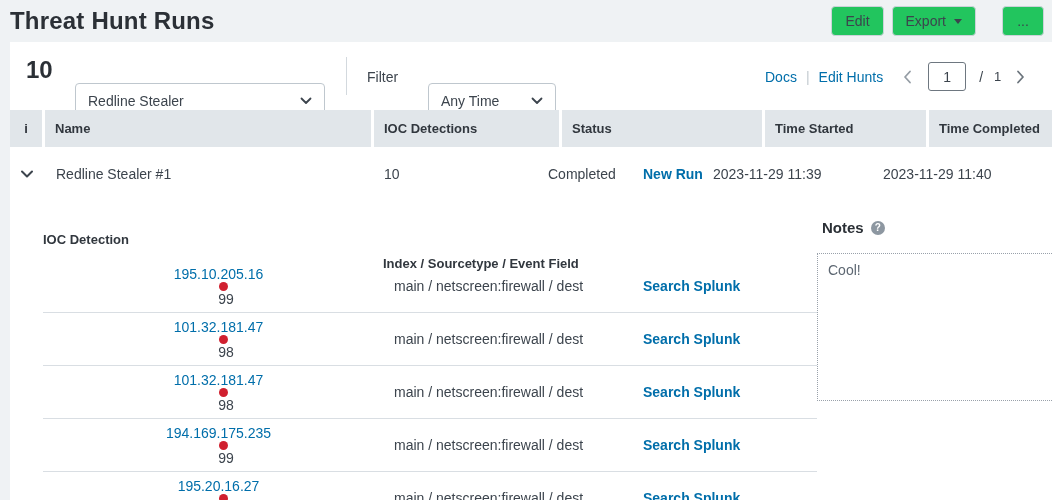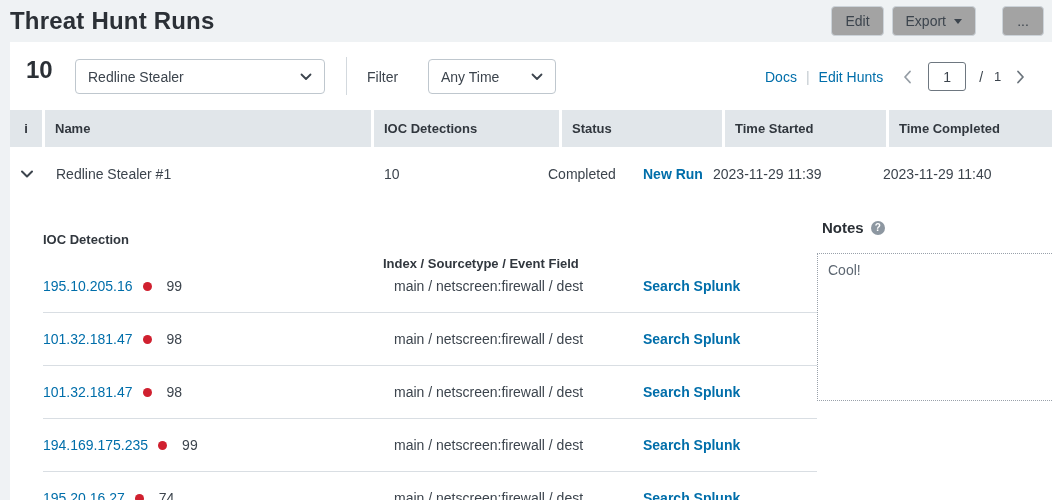--- a/index.html
+++ b/index.html
@@ -11,37 +11,37 @@
   }
   
   .page-title {
     position:absolute; left:10px; top:7px; margin:0;
     font-size:24px; font-weight:700; color:#2b3036; letter-spacing:.2px;
   }
   .header-actions { position:absolute; top:6px; right:8px; display:flex; align-items:center; }
   .btn {
     height:30px; padding:0 13px; margin-left:8px;
     display:flex; align-items:center; justify-content:center;
-    background:#a3a3a3; border:1px solid #ccd3d9; border-radius:4px;
+    background:#22c55e; border:1px solid #ccd3d9; border-radius:4px;
     font-size:14px; color:#3c444d; font-family:inherit; cursor:pointer; white-space:nowrap;
   }
   .btn-more { margin-left:26px; min-width:42px; }
   .caret-down {
     width:0; height:0; margin-left:8px;
     border-left:4px solid transparent; border-right:4px solid transparent;
     border-top:5px solid #3c444d;
   }
   
   .panel { position:absolute; left:10px; top:42px; width:1042px; height:458px; background:#fff; overflow:hidden; }
   .result-count { position:absolute; left:16px; top:14px; font-size:24px; font-weight:700; color:#2b3036; }
   .select {
     position:absolute; height:35px; padding:0 12px;
     display:flex; align-items:center; justify-content:space-between;
     background:#fff; border:1px solid #bfc7ce; border-radius:4px;
-    font-size:14px; color:#3c444d; font-family:inherit; cursor:pointer;
+    font-size:14px; color:#3c444d; font-family:inherit; cursor:pointer;margin-top:24px;
   }
   .select-hunt { left:65px; top:17px; width:250px; }
   .select-time { left:418px; top:17px; width:128px; }
   .vdivider { position:absolute; left:336px; top:15px; width:1px; height:38px; background:#d3d9de; }
   .filter-label { position:absolute; left:357px; top:27px; font-size:14px; }
   .toolbar-right { position:absolute; left:755px; top:17px; height:35px; display:flex; align-items:center; }
   .link { color:#006eaa; font-size:14px; cursor:pointer; white-space:nowrap; }
   .links-sep { color:#c3cad0; margin:0 9px; font-size:14px; }
   .pg-prev { margin-left:20px; display:flex; cursor:pointer; }
   .pg-box {
@@ -55,21 +55,21 @@
   
   .thead { position:absolute; left:0; top:68px; width:1042px; height:37px; display:flex; }
   .th {
     background:#e1e6ea; margin-right:3px; padding-left:10px;
     font-size:13px; font-weight:700; color:#31373e; line-height:37px;
     white-space:nowrap; overflow:hidden;
   }
   .th-info { width:32px; text-align:center; padding-left:0; }
   .th-name { width:326px; }
   .th-ioc { width:185px; }
-  .th-status { width:160px; }
+  .th-status { width:200px; }
   .th-started { width:161px; }
   .th-completed { flex:1; margin-right:0; }
   .main-row { position:absolute; left:0; top:105px; width:1042px; height:53px; background:#fff; }
   .main-row > * { position:absolute; top:50%; transform:translateY(-50%); font-size:14px; white-space:nowrap; }
   .expander { left:10px; display:flex; cursor:pointer; }
   .run-name { left:46px; }
   .run-ioc { left:374px; }
   .run-status { left:538px; }
   .run-newrun { left:633px; font-weight:700; }
   .run-t1 { left:703px; }
@@ -84,21 +84,21 @@
     background:#8d97a1; color:#fff; font-size:10px; font-weight:700;
     line-height:14px; text-align:center; cursor:pointer;
   }
   .notes-box {
     position:absolute; left:807px; top:211px; width:253px; height:148px;
     border:1px dotted #99a1aa; background:#fff; padding:8px 10px;
     font-size:14px; color:#5d6772; font-family:inherit; resize:none; outline:none;
   }
   .detail-rows { position:absolute; left:33px; top:218px; width:774px; }
   .drow { height:53px; display:flex; align-items:center; border-bottom:1px solid #d9dee3; font-size:14px; }
-  .drow-a { width:351px; display:flex; align-items:center; }
+  .drow-a { width:351px; display:flex; align-items:center;flex-direction:column; }
   .drow-b { width:249px; color:#3c444d; white-space:nowrap; }
   .ioc-link { color:#006eaa; cursor:pointer; white-space:nowrap; }
   .dot { width:9px; height:9px; border-radius:50%; background:#d0202f; margin-left:10px; flex:none; }
   .score { margin-left:15px; color:#3c444d; }
   .search-link { font-weight:700; }
   a.link, .run-newrun, .ioc-link, .search-link { color:#006eaa; text-decoration:none; }
 </style>
 </head>
 <body>
 

